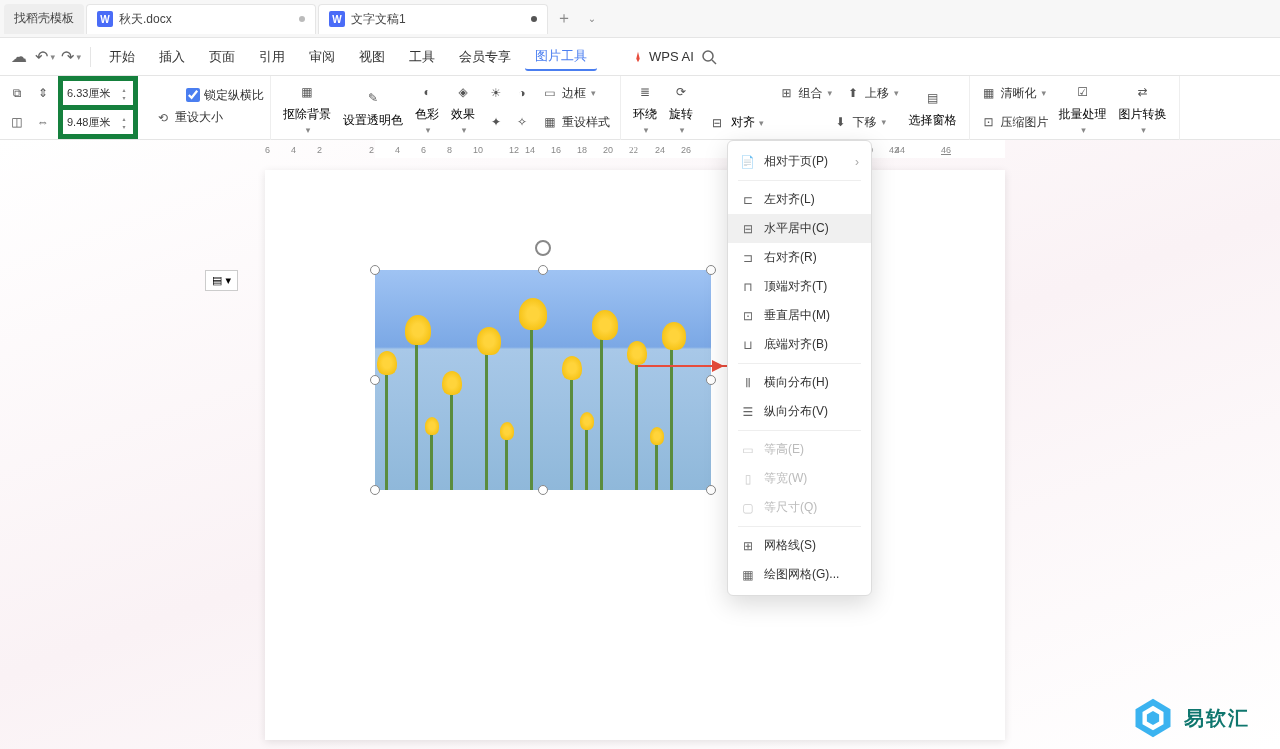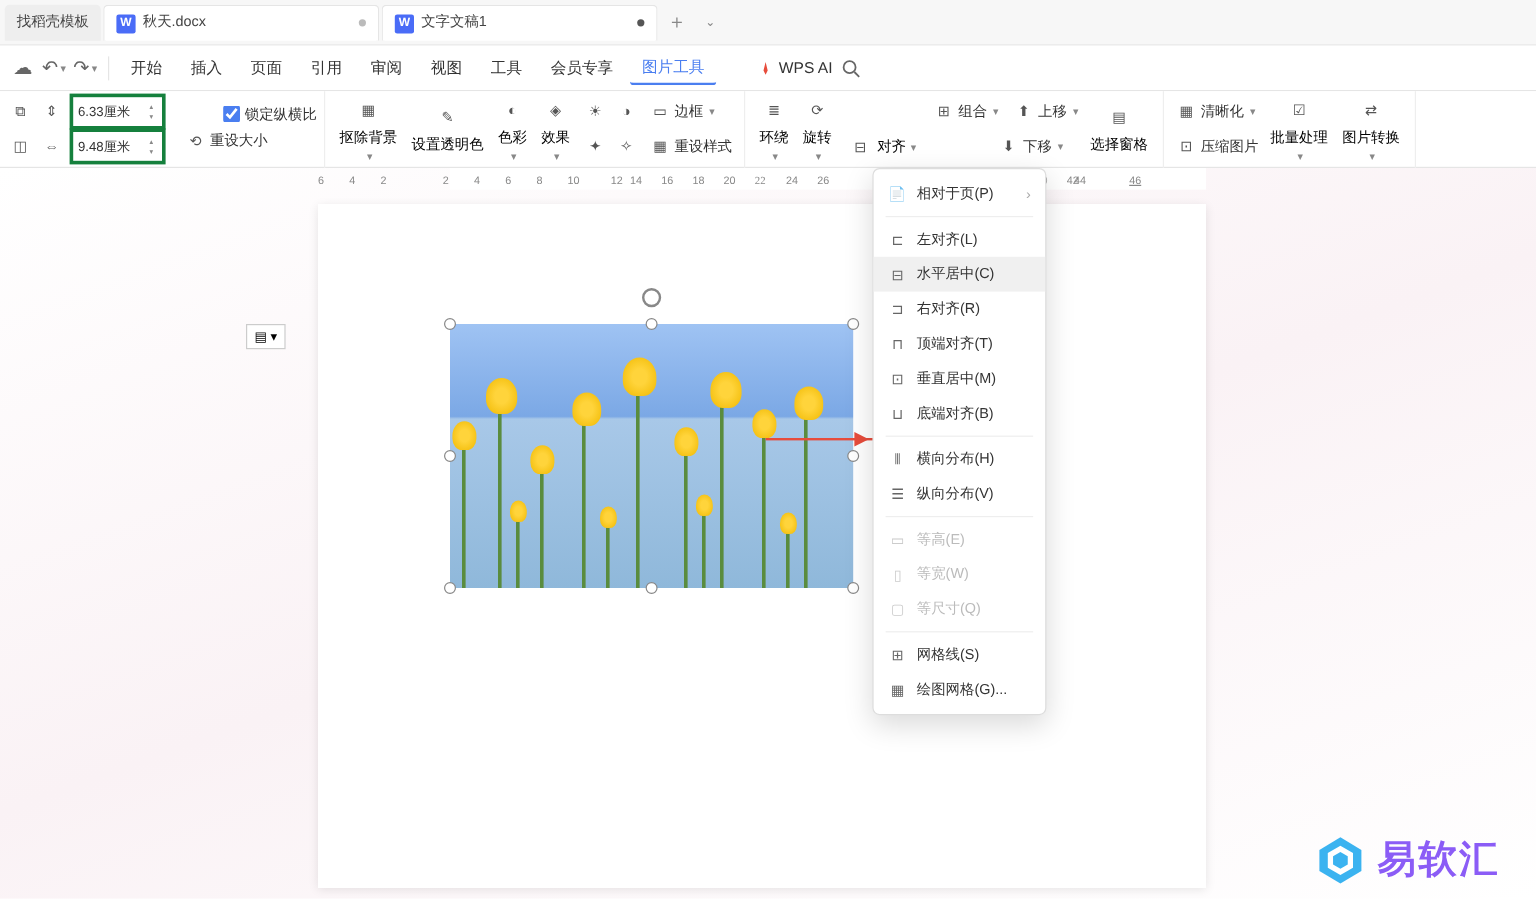--- a/index.html
+++ b/index.html
@@ -22,21 +22,21 @@
 .mitem.active { color:#4a7ef0; border-bottom:2px solid #4a7ef0; }
 .wpsai { display:flex; align-items:center; gap:4px; font-size:13px; color:#333; margin-left:30px; cursor:pointer; }
 .wpsai .logo { width:14px; height:14px; }
 
 
 .ribbon { height:64px; background:#fff; display:flex; align-items:center; border-bottom:1px solid #e5e5e5; }
 .rgroup { display:flex; align-items:center; height:64px; padding:0 6px; border-right:1px solid #eee; }
 .rcol { display:flex; flex-direction:column; gap:3px; font-size:12px; color:#333; }
 .rcol .row { display:flex; align-items:center; gap:4px; height:26px; }
 .ricon { width:22px; height:22px; display:flex; align-items:center; justify-content:center; color:#555; }
-.numinput { width:80px; height:22px; border:3px solid #15803d; padding:12px 4px; font-size:11px; display:flex; align-items:center; justify-content:space-between; }
+.numinput { width:80px; height:22px; border:5px solid #15803d; padding:12px 4px; font-size:11px; display:flex; align-items:center; justify-content:space-between; }
 .numinput .spin { display:flex; flex-direction:column; }
 .numinput .spin div { width:10px; height:8px; font-size:6px; color:#888; display:flex; align-items:center; justify-content:center; cursor:pointer; }
 .chk { display:flex; align-items:center; gap:4px; font-size:12px;margin-left:36px; }
 .chk input { width:14px; height:14px; accent-color:#4a7ef0; }
 .vbtn { display:flex; flex-direction:column; align-items:center; gap:2px; padding:2px 6px; font-size:12px; cursor:pointer; }
 .vbtn .ic { width:24px; height:24px; display:flex; align-items:center; justify-content:center; color:#555; }
 .hbtn { display:flex; align-items:center; gap:3px; padding:2px 4px; font-size:12px; cursor:pointer; }
 .hbtn .ic { width:18px; height:18px; color:#555; display:flex; align-items:center; justify-content:center;}
 .dd::after { content:"▾"; font-size:9px; color:#888; margin-left:2px; }
 
@@ -65,21 +65,21 @@
 .ditem.disabled .dicon { color:#ccc; }
 .dsep { height:1px; background:#eee; margin:4px 10px; }
 
 
 .arrow { position:absolute; left:638px; top:365px; width:90px; height:2px; background:#e74c3c; }
 .arrow::after { content:""; position:absolute; right:-2px; top:-5px; border:6px solid transparent; border-left:12px solid #e74c3c; }
 
 
 .logo-bottom { position:absolute; right:30px; bottom:10px; display:flex; align-items:center; gap:10px; }
 .logo-bottom .lg { width:42px; height:42px; }
-.logo-bottom .txt { font-size:32px; font-weight:bold; color:#8b5cf6; letter-spacing:2px; }
+.logo-bottom .txt { font-size:20px; font-weight:bold; color:#0f766e; letter-spacing:2px; }
 
 svg { display:block; }
 </style>
 </head>
 <body>
 
 <div class="tabs">
   <div class="tab special">
       <span>找稻壳模板</span>
     </div>

